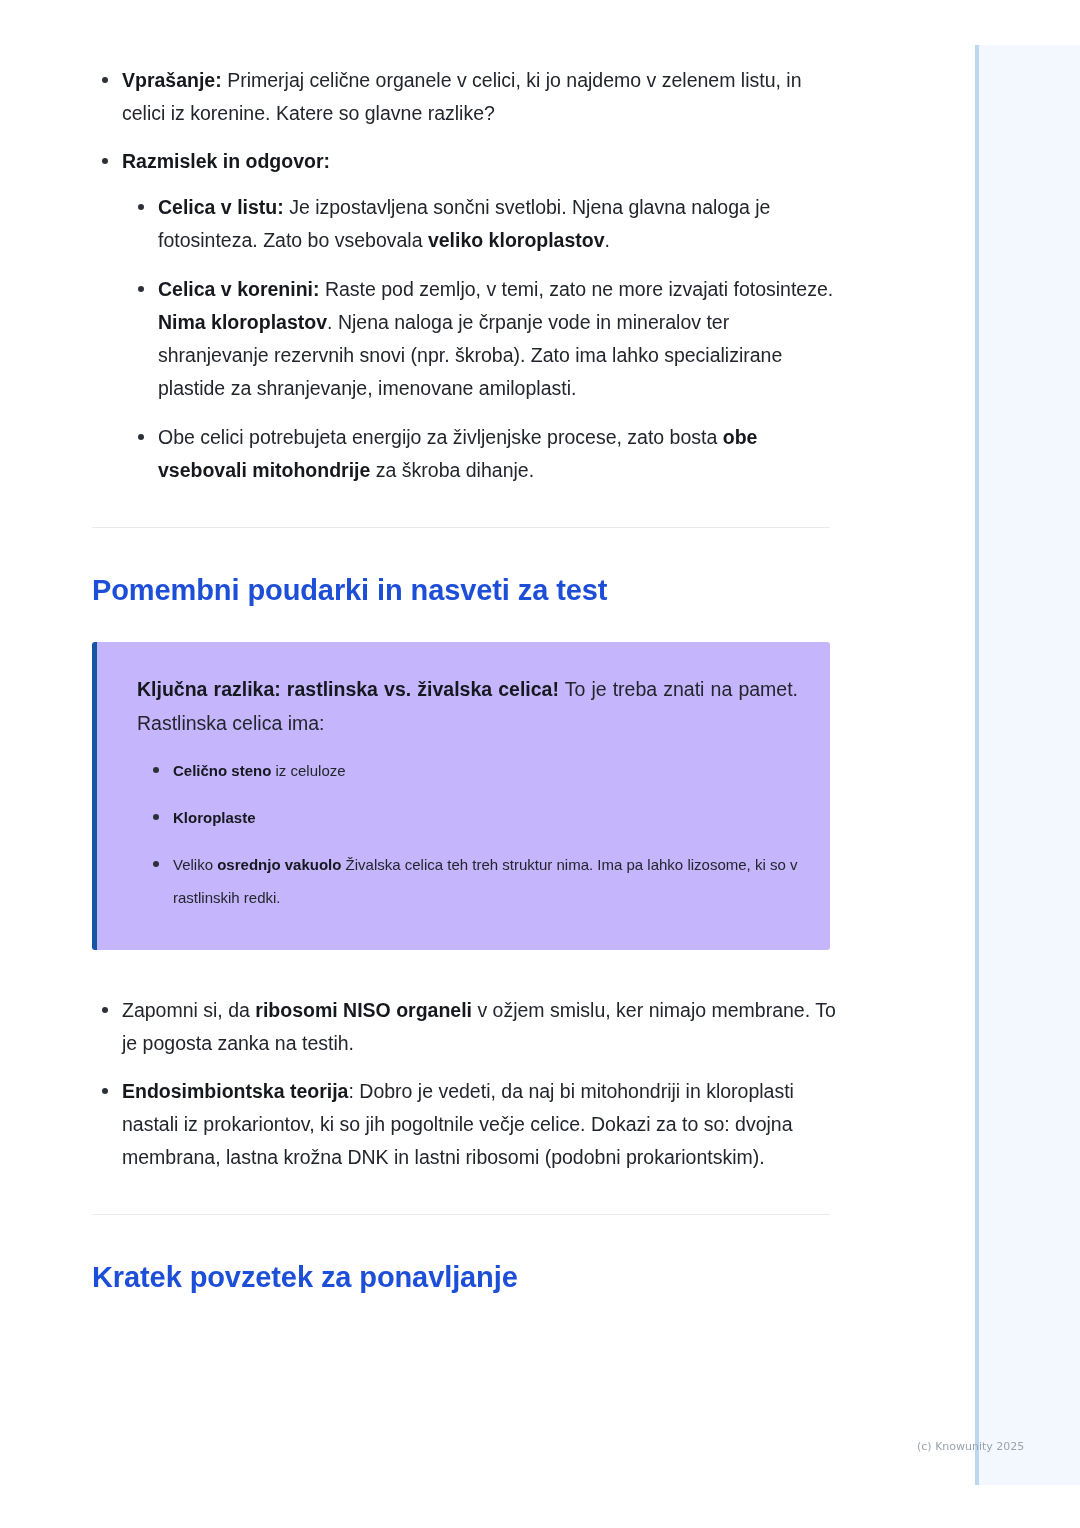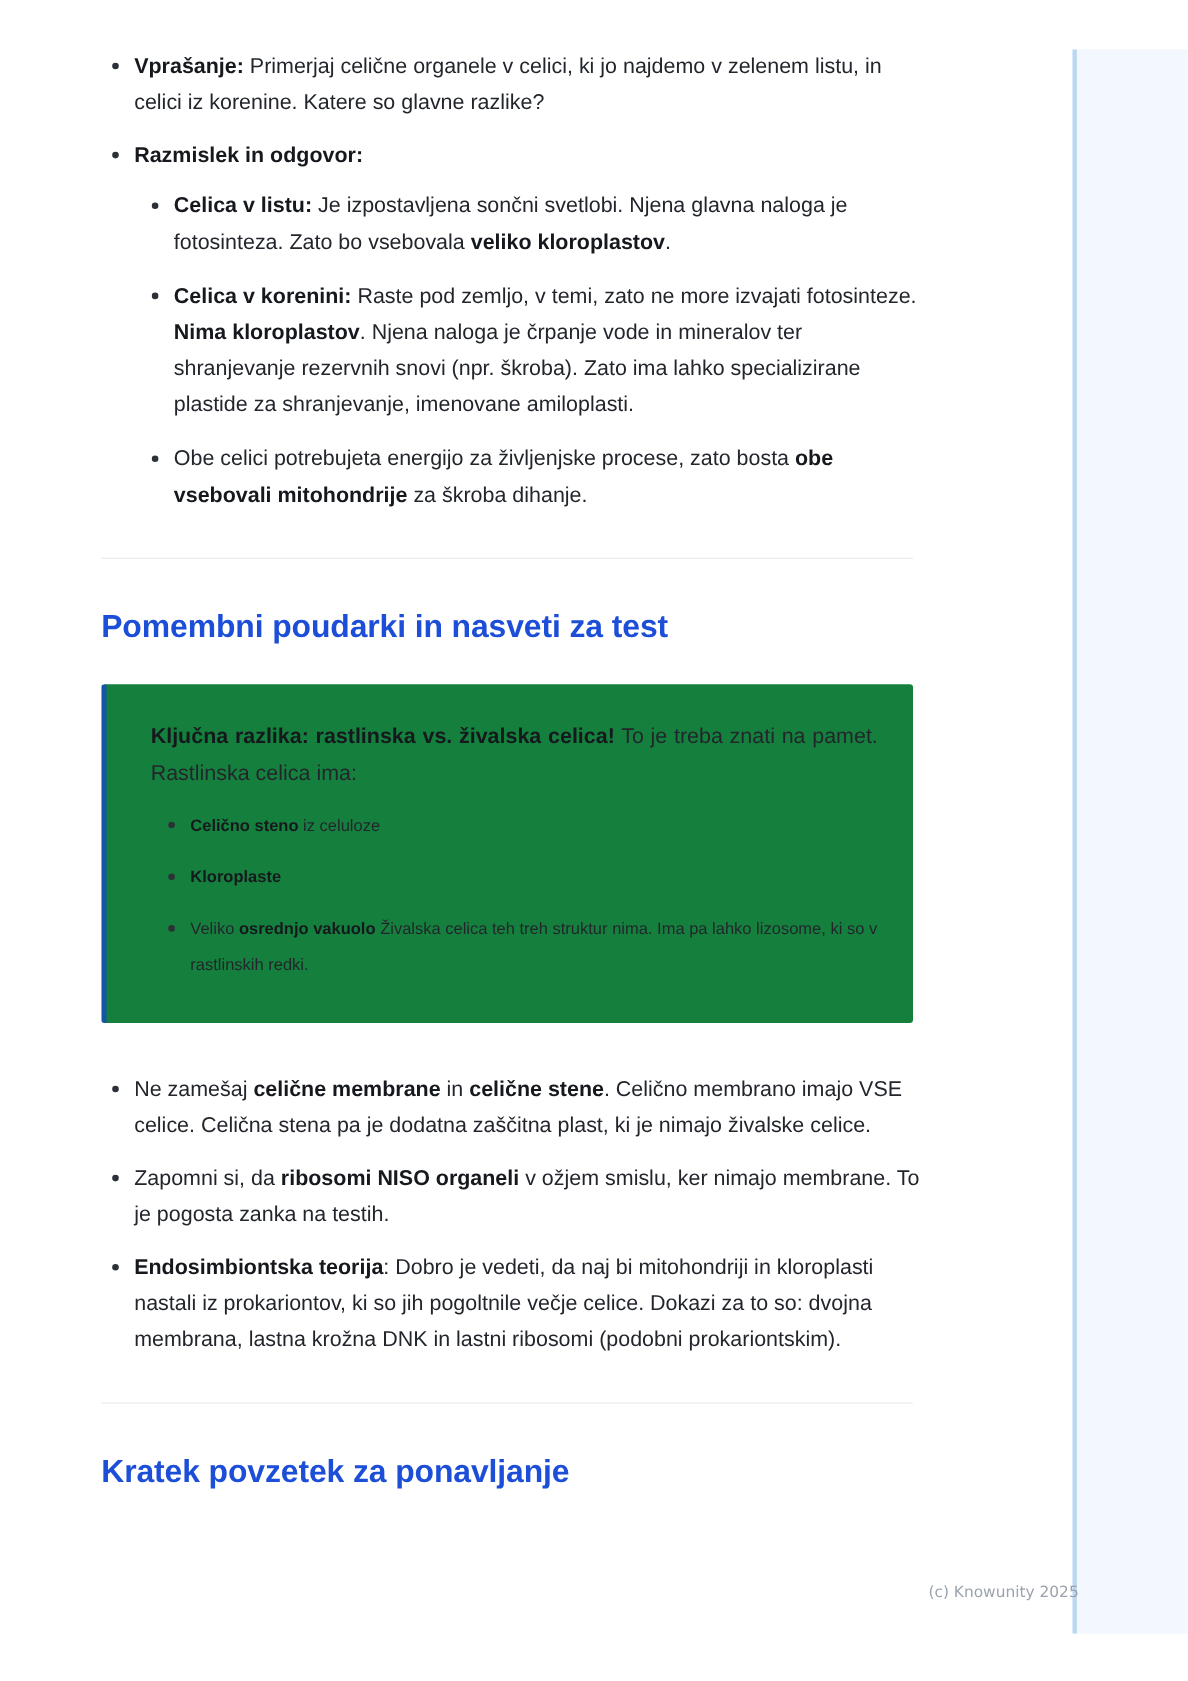--- a/index.html
+++ b/index.html
@@ -24,21 +24,21 @@
     height: 1440px;
     background: #f2f8fe;
     border-left: 4px solid #bcd8ef;
   }
 
   .page {
     position: absolute;
     left: 0; top: 0;
     width: 897px;
     height: 1528px;
-    padding: 44px 0 0 0;
+    padding: 64px 0 0 0;
   }
 
   .content { width: 745px; margin-left: 92px; }
 
   
   ul.lv1 {
     list-style: none;
     margin: 0;
     padding: 0;
   }
@@ -98,21 +98,21 @@
     line-height: 36px;
     font-weight: 700;
     color: #1d4ed8;
     margin: 0 0 34px 0;
     letter-spacing: -0.1px;
   }
 
   
   .callout {
     position: relative;
-    background: #15803d;
+    background: #c4b5fd;
     border-left: 5px solid #1555a6;
     border-radius: 3px;
     padding: 30px 32px 36px 40px;
     width: 738px;
     margin: 0 0 44px 0;
   }
   .callout .lead {
     font-size: 19.5px;
     line-height: 34px;
     margin: 0;
@@ -137,23 +137,23 @@
     position: absolute;
     left: 16px; top: 13px;
     width: 6px; height: 6px;
     border-radius: 50%;
     background: #2c3138;
   }
 
   
   .watermark {
     position: absolute;
-    left: 844px;
+    left: 917px;
     top: 1440px;
-    font-size: 14px;
+    font-size: 11px;
     color: #9aa3ad;
     white-space: nowrap;
     font-family: "DejaVu Sans", sans-serif;
   }
 </style>
 </head>
 <body>
 
 <div class="edge-strip"></div>
 
@@ -201,23 +201,20 @@
           <b>Kloroplaste</b><span></span>
         </li>
         <li>
           <span>Veliko </span><b>osrednjo vakuolo</b><span> Živalska celica teh treh struktur nima. Ima pa lahko lizosome, ki so v rastlinskih redki.</span>
         </li>
       </ul>
     </div>
 
     <ul class="lv1">
       <li>
-        <span>Ne zamešaj </span><b>celične membrane</b><span> in </span><b>celične stene</b><span>. Celično membrano imajo VSE celice. Celična stena pa je dodatna zaščitna plast, ki je nimajo živalske celice.</span>
-      </li>
-      <li>
         <span>Zapomni si, da </span><b>ribosomi NISO organeli</b><span> v ožjem smislu, ker nimajo membrane. To je pogosta zanka na testih.</span>
       </li>
       <li>
         <b>Endosimbiontska teorija</b><span>: Dobro je vedeti, da naj bi mitohondriji in kloroplasti nastali iz prokariontov, ki so jih pogoltnile večje celice. Dokazi za to so: dvojna membrana, lastna krožna DNK in lastni ribosomi (podobni prokariontskim).</span>
       </li>
     </ul>
 
     <hr class="divider">
 
     <h2 class="section-title">Kratek povzetek za ponavljanje</h2>

